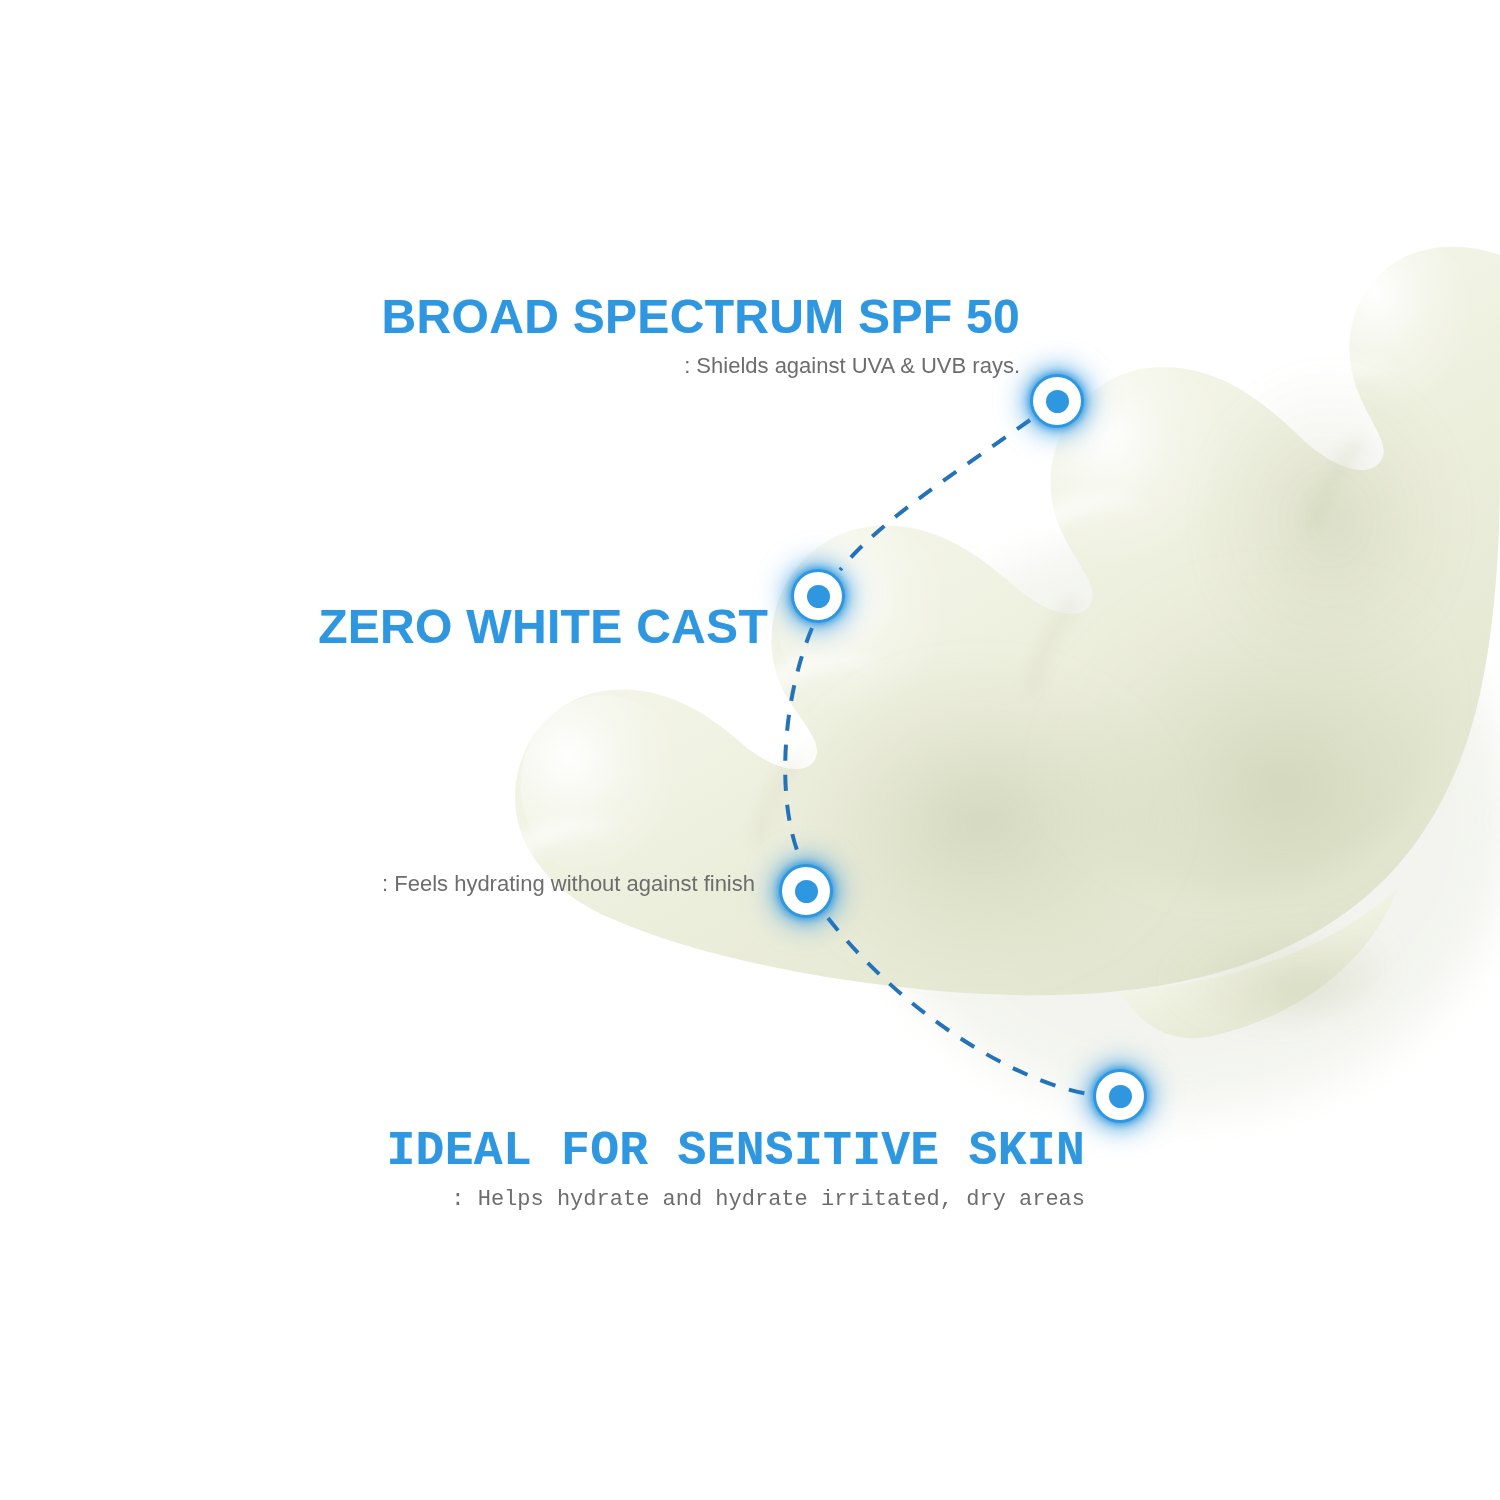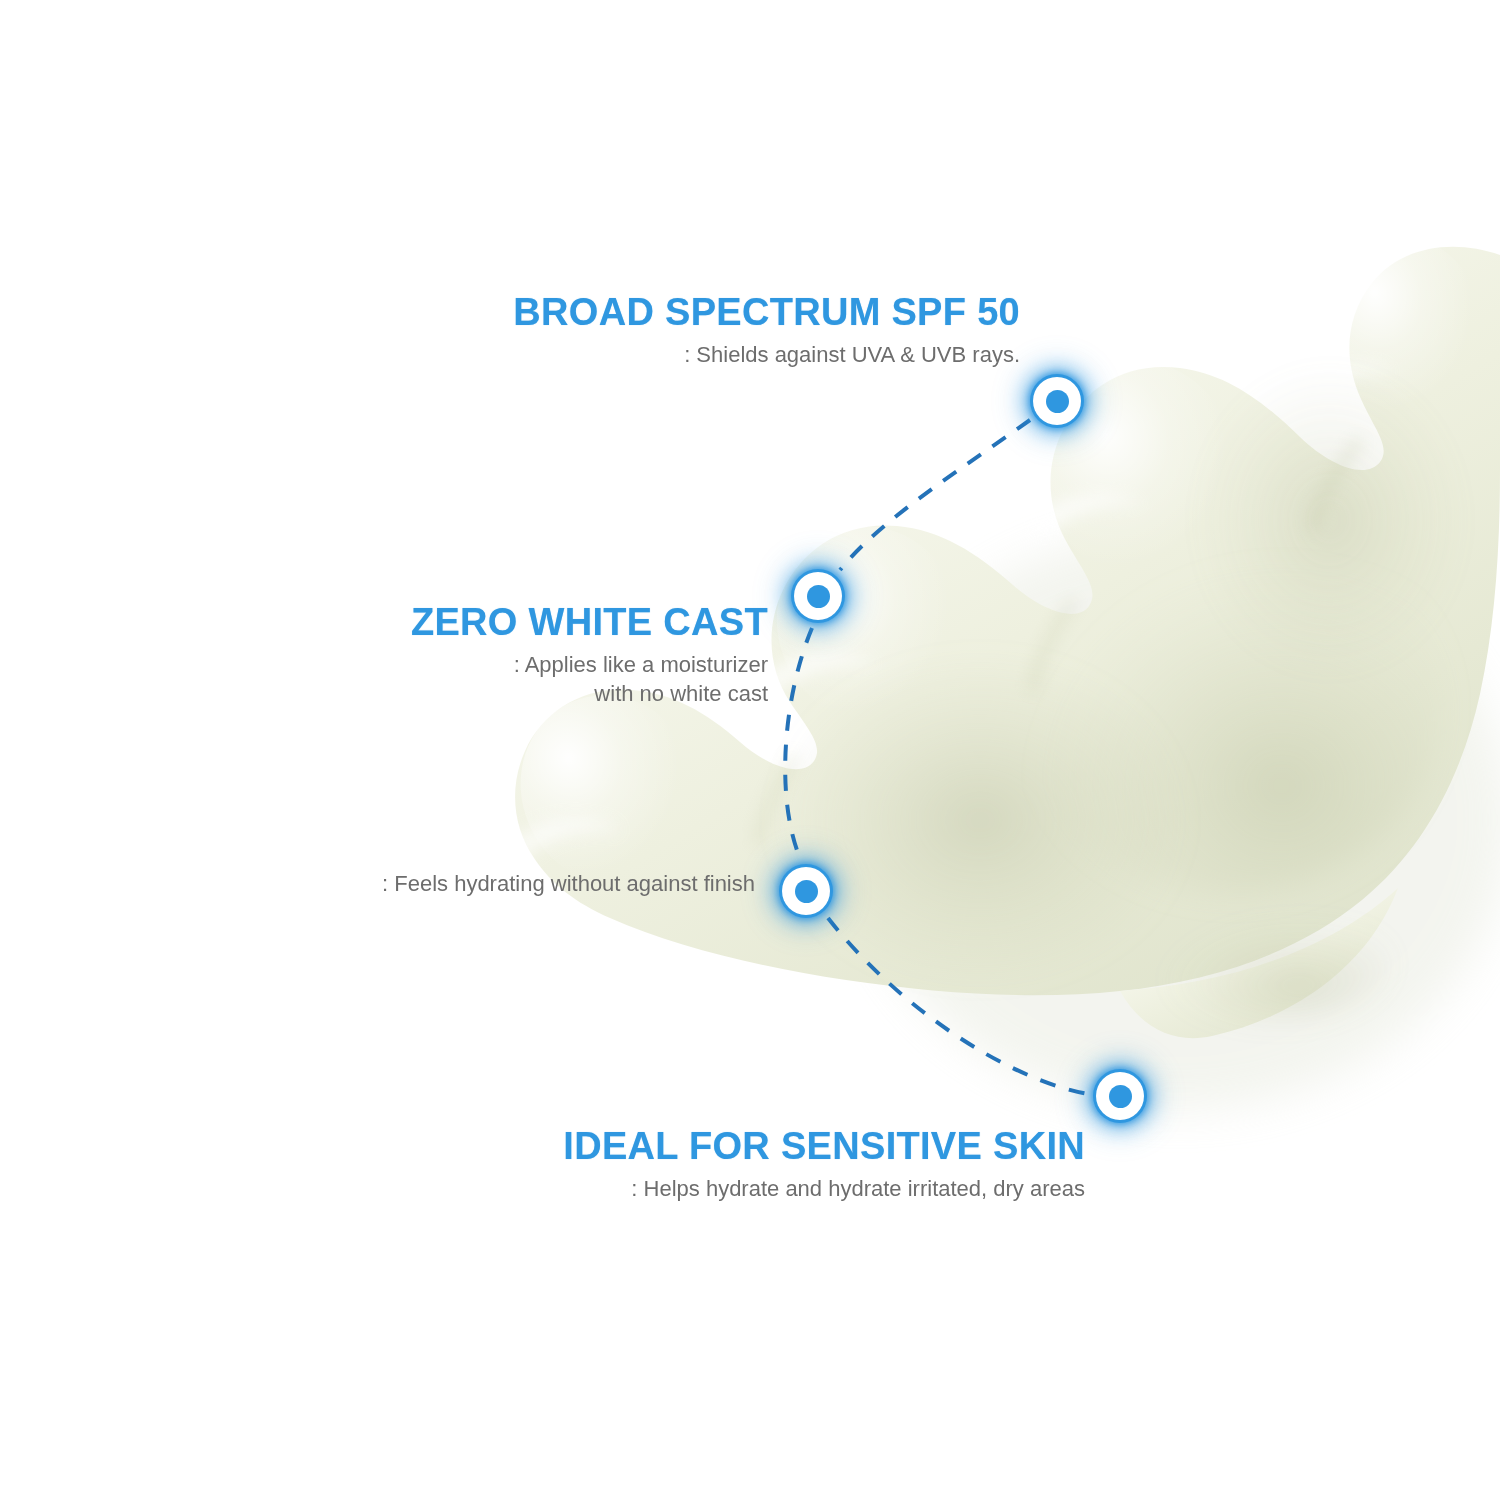--- a/index.html
+++ b/index.html
@@ -79,42 +79,42 @@
   }
 
   
   .feature {
     position: absolute;
     text-align: right;
   }
   .feature-heading {
     color: #2f97e0;
     font-weight: bold;
-    font-size: 38px;
+    font-size: 48px;
     line-height: 1.06;
     letter-spacing: 0.3px;
     white-space: nowrap;
     text-shadow: 0 0 1px rgba(47,151,224,0.45);
   }
   .feature-sub {
     color: #6d6d6d;
     font-size: 22px;
     line-height: 1.30;
     margin-top: 9px;
     white-space: nowrap;
   }
   .feature-sub .sub-line {
     display: block;
   }
 
   
   #feature-1 { left: 140px; top: 292px; width: 880px; }
   #feature-2 { left: 140px; top: 566px; width: 628px; margin-top: 36px; }
   #feature-3 { left: 60px;  top: 861px; width: 695px; }
-  #feature-4 { left: 140px; top: 1126px; width: 945px; }
+  #feature-4 { left: 140px; top: 1126px; width: 945px; font-family: Liberation Mono, monospace; }
 </style>
 </head>
 <body>
 
 <div id="stage">
 
   <svg id="cream-art" viewBox="0 0 1500 1500">
     <defs>
       <linearGradient id="creamBase" x1="0.15" y1="0.05" x2="0.85" y2="0.95">
         <stop offset="0%" stop-color="#ffffff"></stop>
@@ -247,24 +247,20 @@
 
   <div class="feature" id="feature-1">
     <div class="feature-heading">BROAD SPECTRUM SPF 50</div>
     <div class="feature-sub">
       <span class="sub-line">: Shields against UVA &amp; UVB rays.</span>
     </div>
   </div>
 
   <div class="feature" id="feature-2">
     <div class="feature-heading">ZERO WHITE CAST</div>
-    <div class="feature-sub">
-      <span class="sub-line">: Applies like a moisturizer</span>
-      <span class="sub-line">with no white cast</span>
-    </div>
   </div>
 
   <div class="feature" id="feature-3">
     <div class="feature-sub">
       <span class="sub-line">: Feels hydrating without against finish</span>
     </div>
   </div>
 
   <div class="feature" id="feature-4">
     <div class="feature-heading">IDEAL FOR SENSITIVE SKIN</div>

